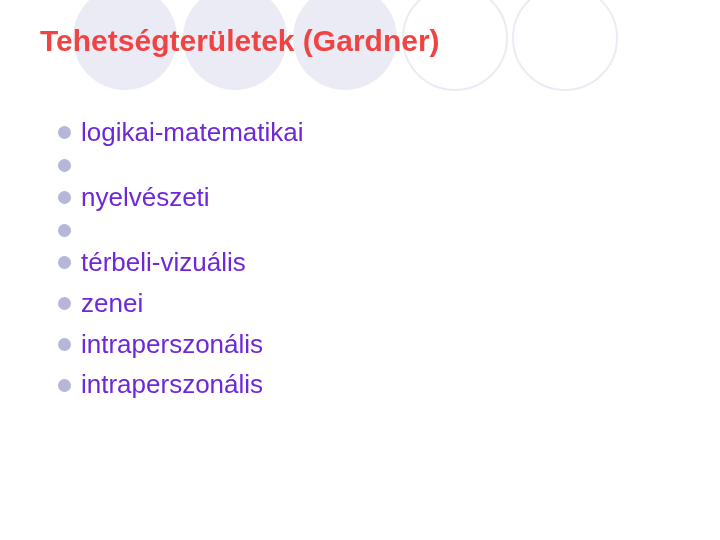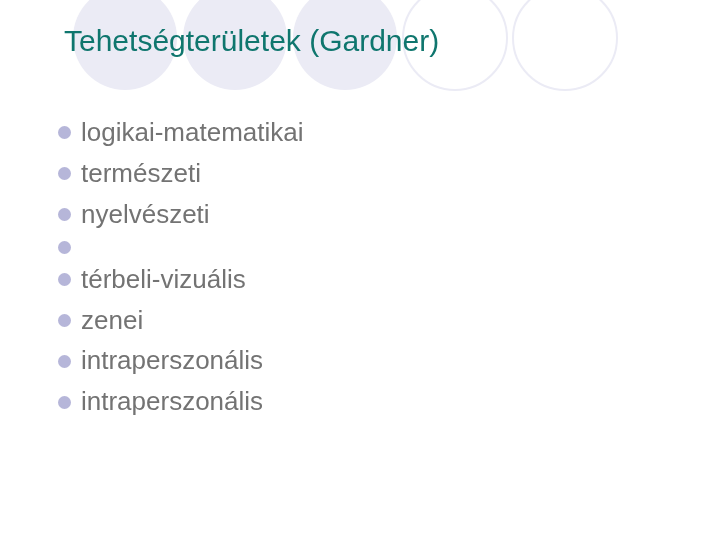--- a/index.html
+++ b/index.html
@@ -18,23 +18,22 @@
     left: 0;
     width: 720px;
     height: 100px;
     pointer-events: none;
   }
   .title {
     position: absolute;
     top: 24px;
     left: 40px;
     font-size: 30px;
-    color: #0f766e;
-    font-weight: 400;
-    margin-left: 24px;
+    color: #ef4444;
+    font-weight: 700;
   }
   .list {
     position: absolute;
     top: 118px;
     left: 58px;
   }
   .item {
     display: flex;
     align-items: center;
     margin-bottom: 11px;
@@ -42,21 +41,21 @@
   .bullet {
     width: 13px;
     height: 13px;
     border-radius: 50%;
     background: #b6b6d9;
     margin-right: 10px;
     flex: 0 0 auto;
   }
   .label {
     font-size: 26px;
-    color: #737373;
+    color: #6d28d9;
     line-height: 1.15;
   }
 </style>
 </head>
 <body>
 
 <svg class="bg-circles" viewBox="0 0 720 100">
   <circle cx="125" cy="38" r="52" fill="#ebebf5"></circle>
   <circle cx="235" cy="38" r="52" fill="#ebebf5"></circle>
   <circle cx="345" cy="38" r="52" fill="#ebebf5"></circle>
@@ -66,21 +65,20 @@
 
 <div class="title">Tehetségterületek (Gardner)</div>
 
 <div class="list">
   <div class="item">
     <span class="bullet"></span>
     <span class="label">logikai-matematikai</span>
   </div>
   <div class="item">
     <span class="bullet"></span>
-    <span class="label">természeti</span>
   </div>
   <div class="item">
     <span class="bullet"></span>
     <span class="label">nyelvészeti</span>
   </div>
   <div class="item">
     <span class="bullet"></span>
   </div>
   <div class="item">
     <span class="bullet"></span>

